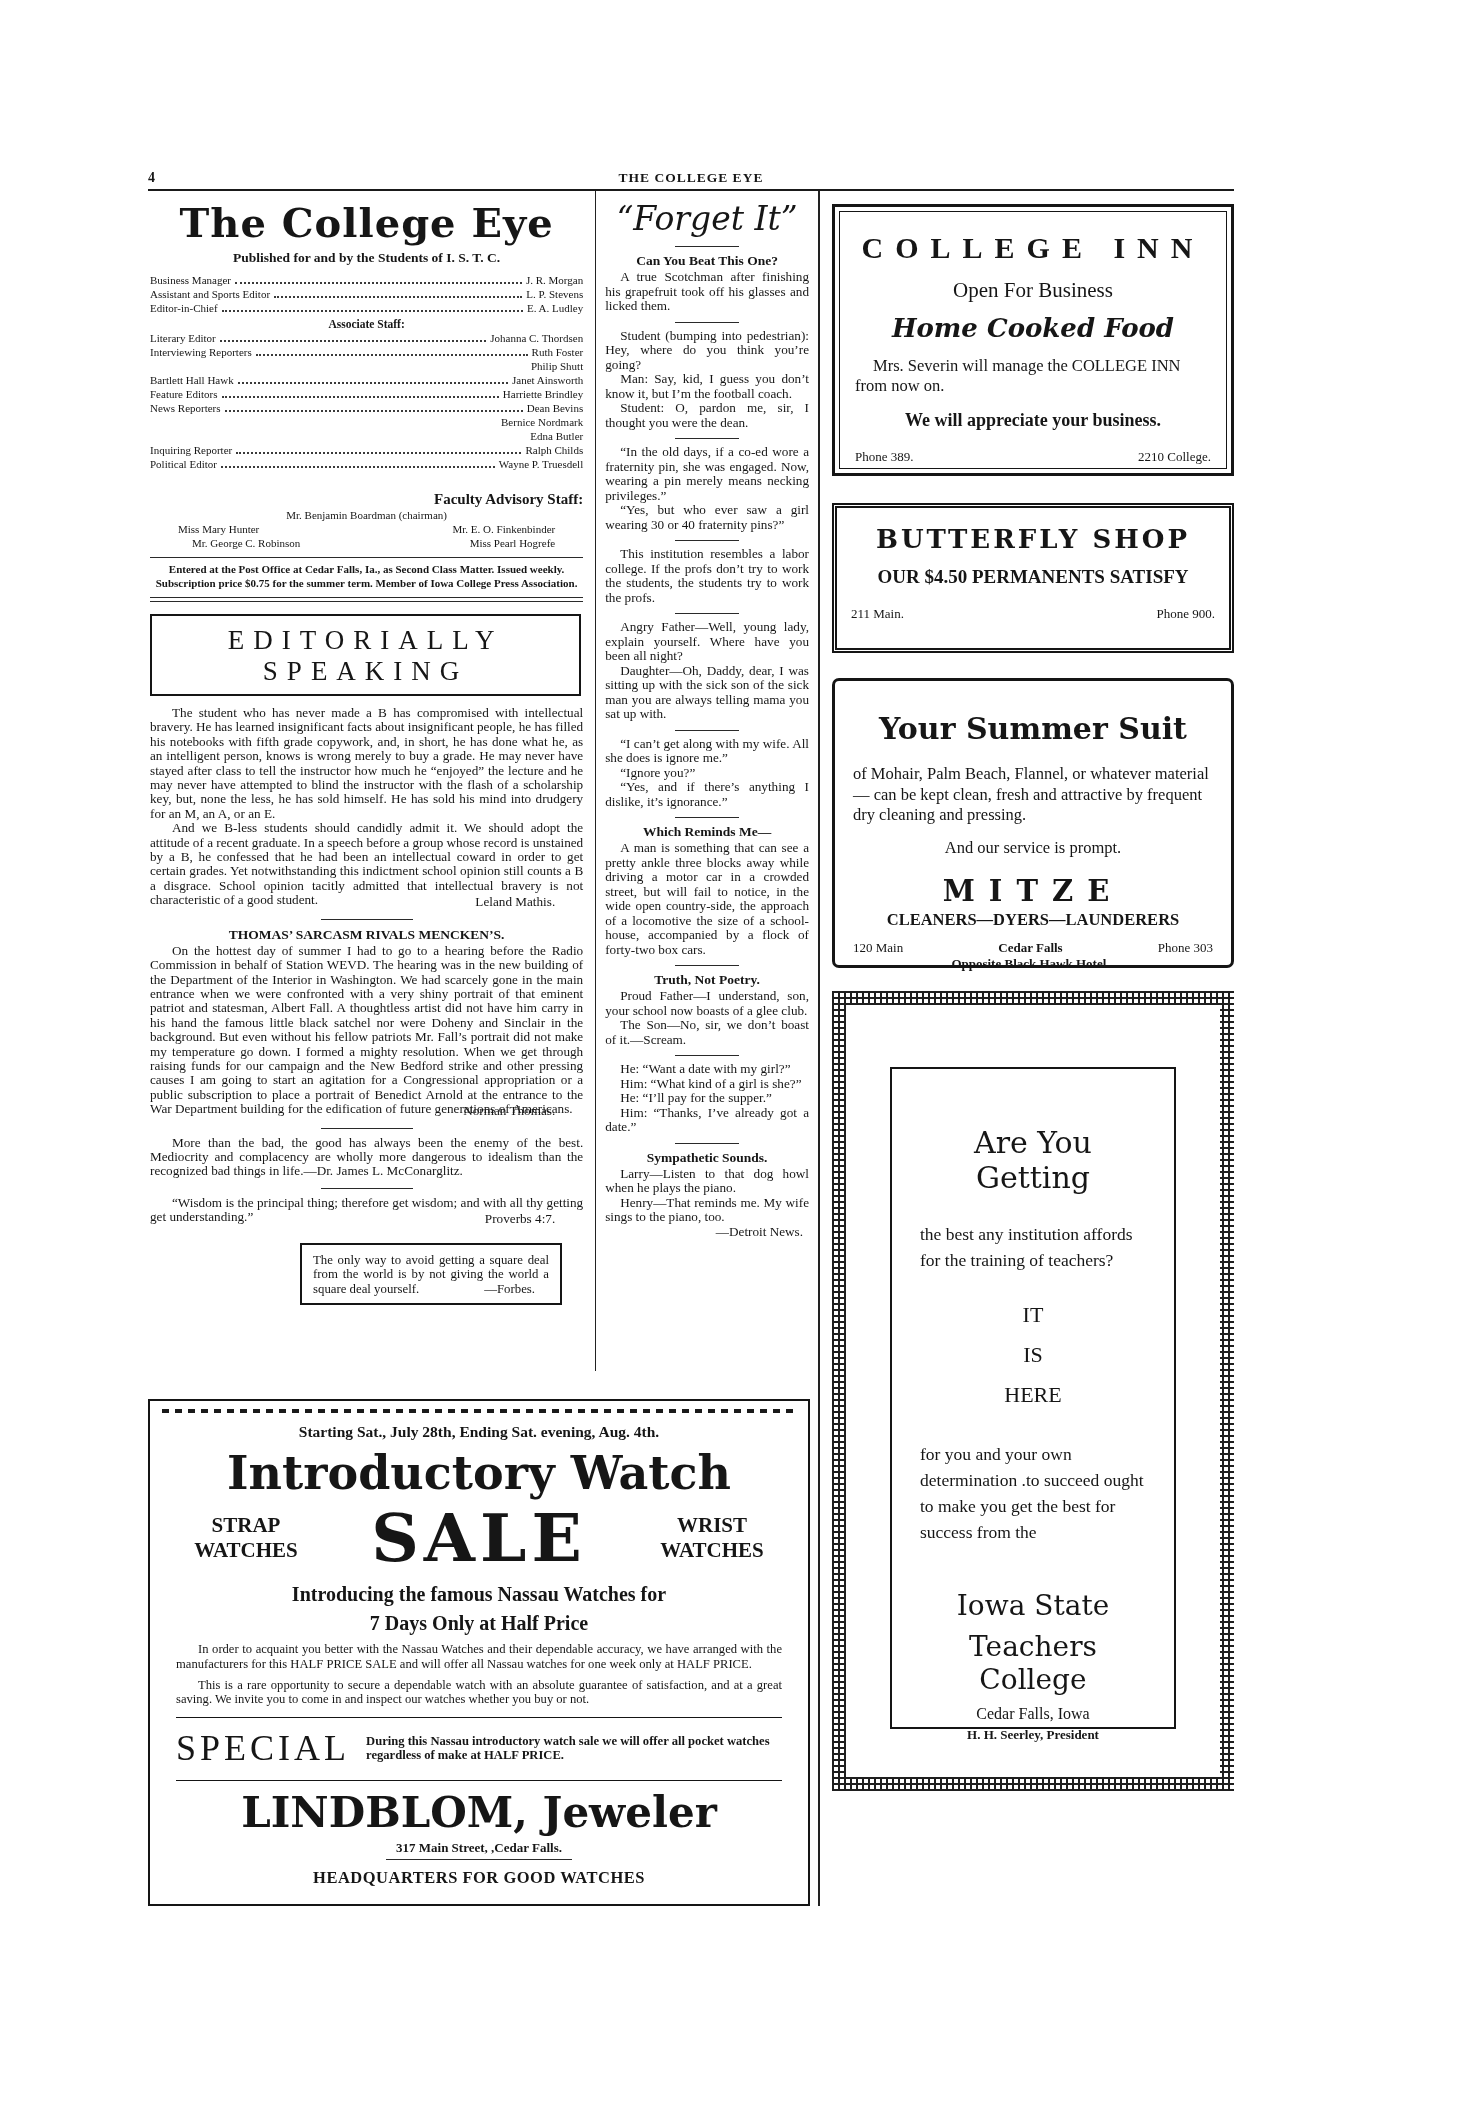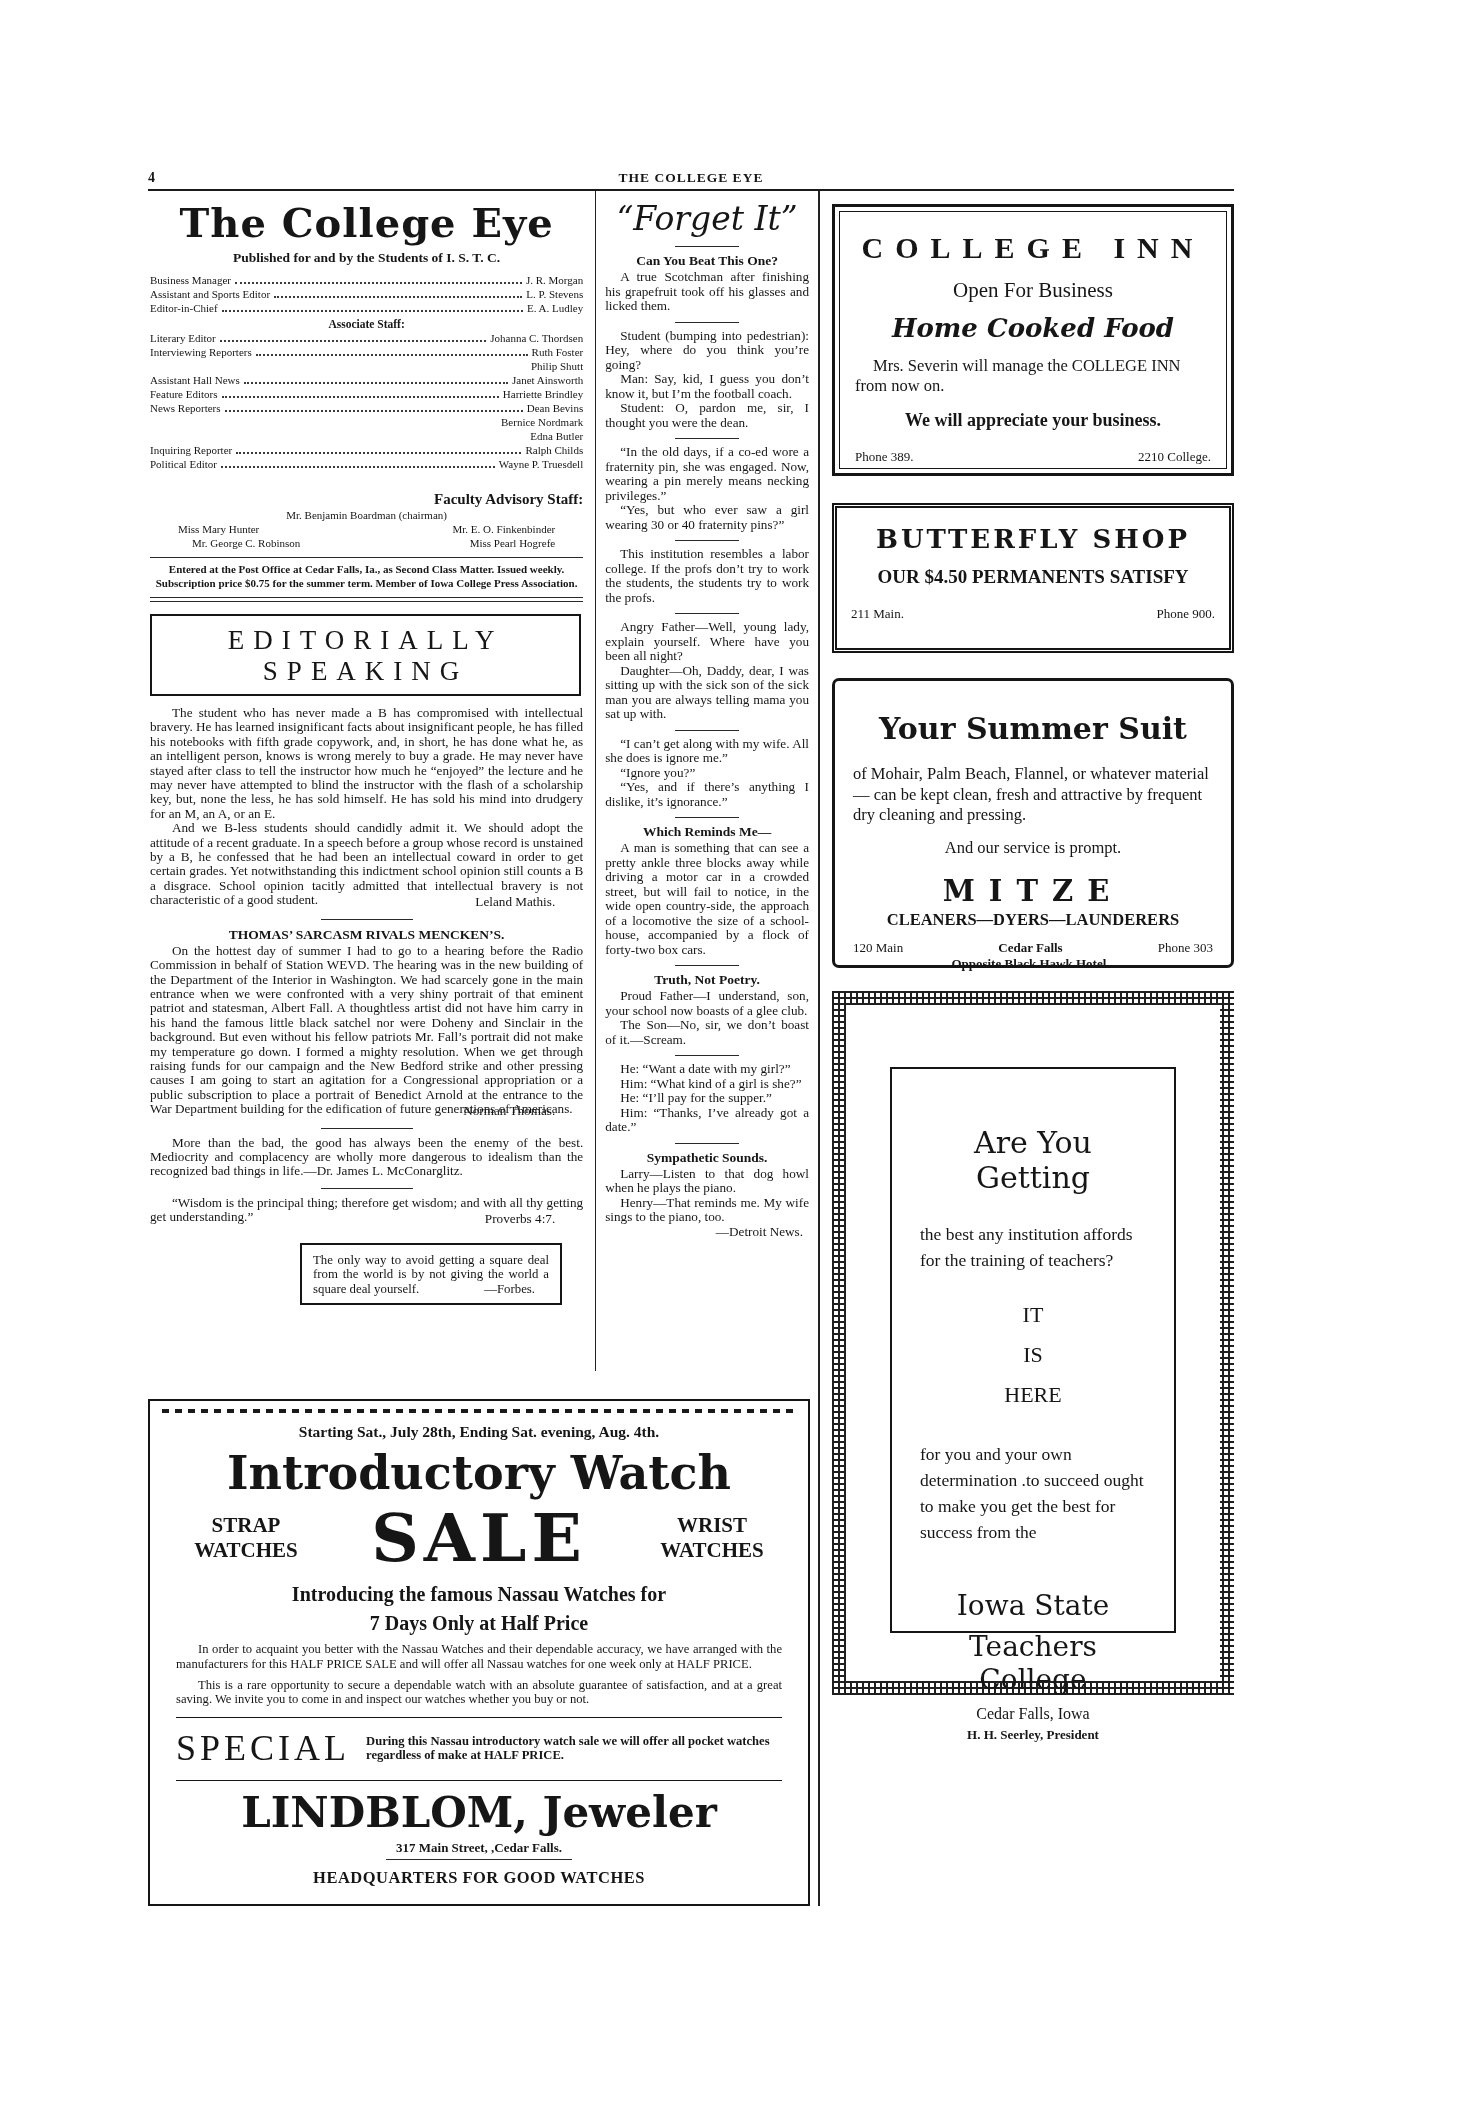--- a/index.html
+++ b/index.html
@@ -81,21 +81,21 @@
   .bf-title{text-align:center;font-weight:bold;font-family:"DejaVu Serif",serif;font-size:26px;letter-spacing:3px;}
   .bf-sub{text-align:center;font-weight:bold;font-size:19px;margin-top:12px;}
   .ad-mitze{border:3px solid #151515;border-radius:7px;margin-top:25px;padding:30px 18px 10px;height:290px;}
   .mz-title{text-align:center;font-weight:bold;font-family:"DejaVu Serif",serif;font-size:30px;}
   .mz-body{font-size:16.5px;line-height:20.5px;margin-top:18px;}
   .mz-prompt{text-align:center;font-size:16.5px;margin-top:12px;}
   .mz-brand{text-align:center;font-weight:bold;font-family:"DejaVu Serif",serif;font-size:29px;letter-spacing:14px;margin-top:16px;white-space:nowrap;}
   .mz-sub{text-align:center;font-weight:bold;font-size:16.5px;margin-top:2px;}
   .mz-row{display:flex;justify-content:space-between;align-items:flex-start;font-size:13px;margin-top:10px;}
   .mz-mid{text-align:center;font-weight:bold;line-height:16px;}
-  .teach-outer{margin-top:23px;height:704px;padding:14px;background-color:#fff;background-image:repeating-linear-gradient(90deg,#1f1f1f 0 2px,transparent 2px 6px),repeating-linear-gradient(0deg,#1f1f1f 0 2px,transparent 2px 6px);box-sizing:border-box;}
+  .teach-outer{margin-top:23px;height:800px;padding:14px;background-color:#fff;background-image:repeating-linear-gradient(90deg,#1f1f1f 0 2px,transparent 2px 6px),repeating-linear-gradient(0deg,#1f1f1f 0 2px,transparent 2px 6px);box-sizing:border-box;}
   .teach-mid{background:#ffffff;height:100%;padding:62px 44px 48px;box-sizing:border-box;}
   .teach-inner{border:2px solid #151515;height:100%;padding:56px 28px 0;box-sizing:border-box;text-align:center;}
   .t-title{font-family:"DejaVu Serif",serif;font-size:30px;}
   .t-para{font-size:17.5px;line-height:26px;text-align:left;margin-top:26px;}
   .t-ith{font-size:22px;line-height:40px;margin-top:22px;}
   .t-iowa{font-family:"DejaVu Serif",serif;font-size:28px;margin-top:44px;}
   .t-tc{font-family:"DejaVu Serif",serif;font-size:28px;margin-top:8px;}
   .t-city{font-size:16px;margin-top:9px;}
   .t-pres{font-weight:bold;font-size:13px;margin-top:4px;}
 </style>
@@ -146,21 +146,21 @@
               <span class="role">Interviewing Reporters</span>
               <span class="dots"></span>
               <span class="sname">Ruth Foster</span>
             </div>
           <div class="staffrow">
               <span class="role"></span>
               <span class="dots"></span>
               <span class="sname">Philip Shutt</span>
             </div>
           <div class="staffrow">
-              <span class="role">Assistant Hall News</span>
+              <span class="role">Bartlett Hall Hawk</span>
               <span class="dots"></span>
               <span class="sname">Janet Ainsworth</span>
             </div>
           <div class="staffrow">
               <span class="role">Feature Editors</span>
               <span class="dots"></span>
               <span class="sname">Harriette Brindley</span>
             </div>
           <div class="staffrow">
               <span class="role">News Reporters</span>

